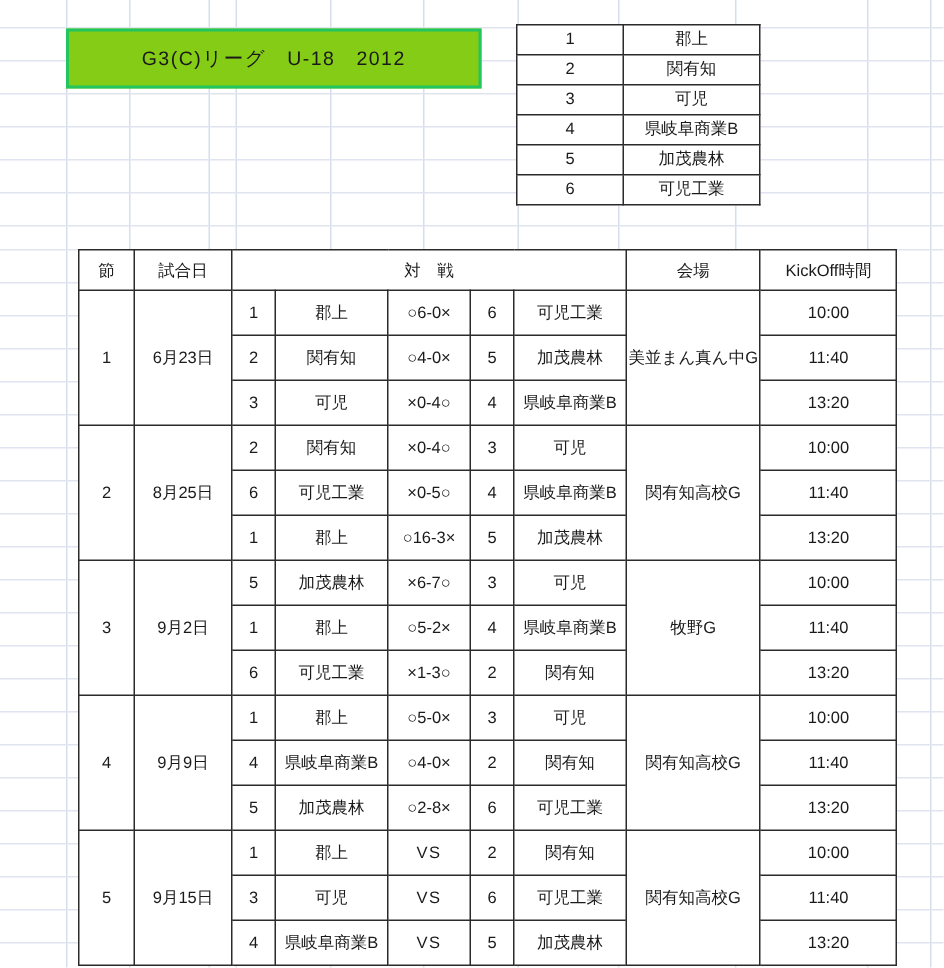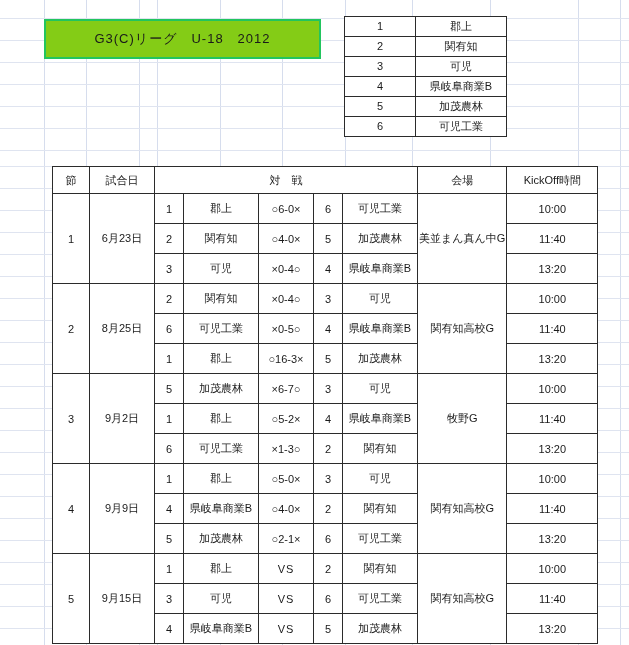--- a/index.html
+++ b/index.html
@@ -305,21 +305,21 @@
         <td class="col-hno">4</td>
         <td class="col-hteam">県岐阜商業B</td>
         <td class="col-score score-cell">○4-0×</td>
         <td class="col-ano">2</td>
         <td class="col-ateam">関有知</td>
         <td class="col-kick">11:40</td>
       </tr>
       <tr>
         <td class="col-hno">5</td>
         <td class="col-hteam">加茂農林</td>
-        <td class="col-score score-cell">○2-1×</td>
+        <td class="col-score score-cell">○2-8×</td>
         <td class="col-ano">6</td>
         <td class="col-ateam">可児工業</td>
         <td class="col-kick">13:20</td>
       </tr>
       <tr>
         <td class="col-round" rowspan="3">5</td>
         <td class="col-date" rowspan="3">9月15日</td>
         <td class="col-hno">1</td>
         <td class="col-hteam">郡上</td>
         <td class="col-score vs-cell">VS</td>

